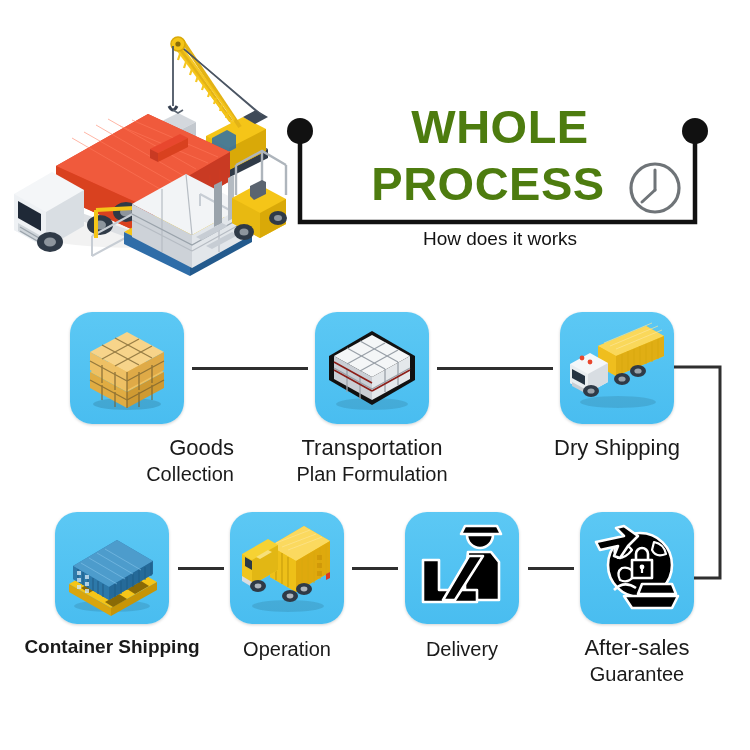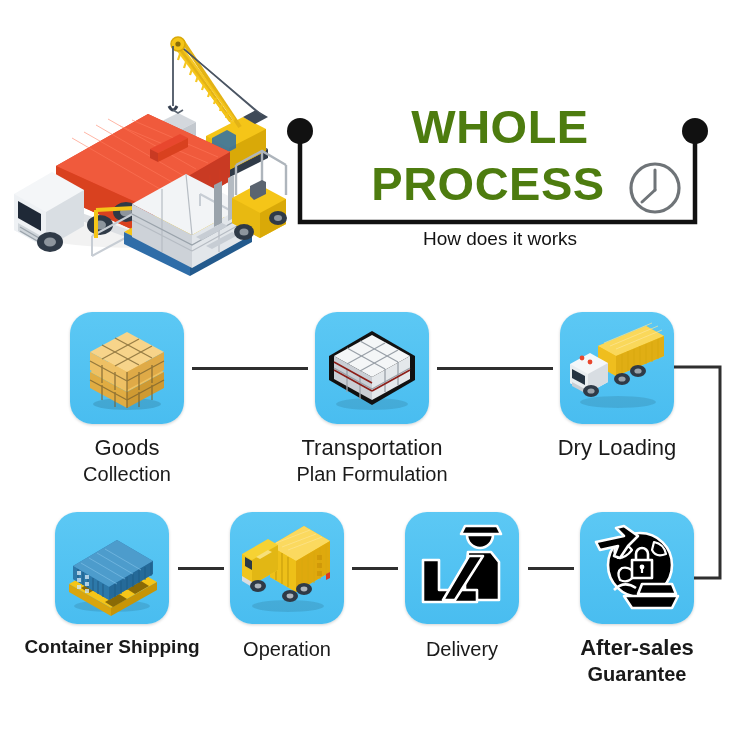--- a/index.html
+++ b/index.html
@@ -372,30 +372,30 @@
 
     <ellipse cx="31" cy="79" rx="8" ry="6" fill="#2f3a47"></ellipse>
     <ellipse cx="31" cy="79" rx="3.6" ry="2.6" fill="#9aa3ab"></ellipse>
     <ellipse cx="62" cy="67" rx="8" ry="6" fill="#2f3a47"></ellipse>
     <ellipse cx="62" cy="67" rx="3.6" ry="2.6" fill="#9aa3ab"></ellipse>
     <ellipse cx="78" cy="59" rx="8" ry="6" fill="#2f3a47"></ellipse>
     <ellipse cx="78" cy="59" rx="3.6" ry="2.6" fill="#9aa3ab"></ellipse>
   </svg>
 </div>
 
-<div class="caption" style="left:27px; top:436px;">
+<div class="caption" style="left:34px; top:436px;text-align:right;">
   <span class="ct-main">Goods</span>
   <span class="ct-sub">Collection</span>
 </div>
 <div class="caption" style="left:272px; top:436px;">
   <span class="ct-main">Transportation</span>
   <span class="ct-sub">Plan Formulation</span>
 </div>
 <div class="caption" style="left:517px; top:436px;">
-  <span class="ct-main">Dry Loading</span>
+  <span class="ct-main">Dry Shipping</span>
 </div>
 
 <div class="connector h" style="left:178px; top:567px; width:46px;"></div>
 <div class="connector h" style="left:352px; top:567px; width:46px;"></div>
 <div class="connector h" style="left:528px; top:567px; width:46px;"></div>
 
 <div class="tile" style="left:55px; top:512px;">
   <svg viewBox="0 0 114 112">
     <ellipse cx="57" cy="94" rx="38" ry="6" fill="#000" opacity="0.10"></ellipse>
 
@@ -528,16 +528,16 @@
 
 <div class="caption single" style="left:12px; top:636px;">
   <span class="ct-main">Container Shipping</span>
 </div>
 <div class="caption" style="left:187px; top:636px;">
   <span class="ct-sub">Operation</span>
 </div>
 <div class="caption" style="left:362px; top:636px;">
   <span class="ct-sub">Delivery</span>
 </div>
-<div class="caption" style="left:537px; top:636px;font-weight:bold;">
+<div class="caption" style="left:537px; top:636px;">
   <span class="ct-main">After-sales</span>
   <span class="ct-sub">Guarantee</span>
 </div>
 
 </body></html>

